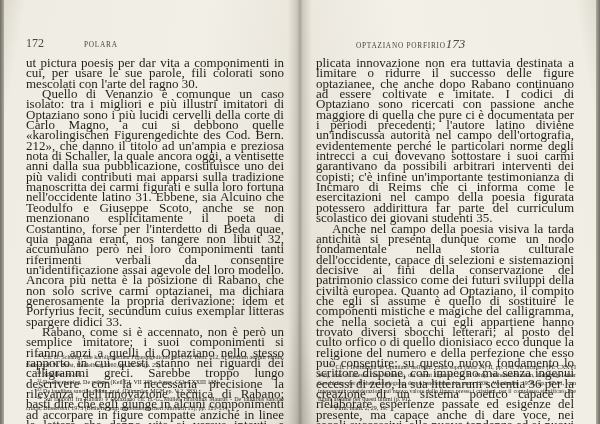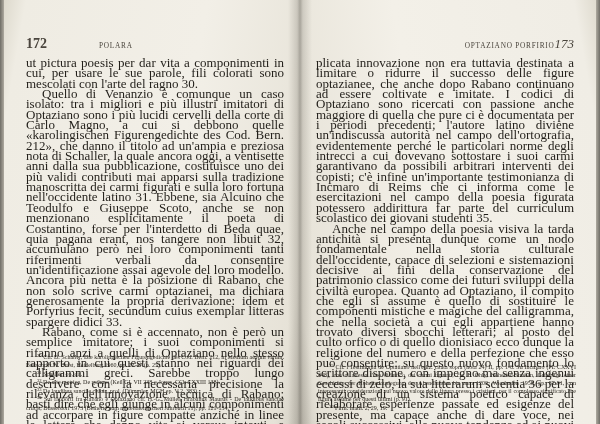--- a/index.html
+++ b/index.html
@@ -62,24 +62,24 @@
 
   .running-head {
     display: flex;
     align-items: baseline;
     font-size: 7.3px;
     letter-spacing: 0.75px;
     color: #4a453d;
     height: 12px;
     margin-bottom: 10px;
   }
-  .left .running-head .folio { margin-right: 52px; font-size: 14px; letter-spacing: 0; font-weight: bold; }
+  .left .running-head .folio { font-size: 12px; letter-spacing: 0; }
   .right .running-head .folio { font-size: 13px; letter-spacing: 0; font-style: italic; }
-  .right .running-head { justify-content: flex-end; }
-  .rh-title { font-variant: small-caps; text-transform: uppercase; }
+  .right .running-head { }
+  .rh-title { font-variant: small-caps; text-transform: uppercase; margin-left: 40px; }
 
   .body-col {
     font-size: 13px;
     line-height: 10.35px;
     text-align: justify;
     color: #211e19;
     hyphens: manual;
   }
   .body-col p { margin: 0; text-indent: 16px; }
   .body-col p.cont { text-indent: 0; }

